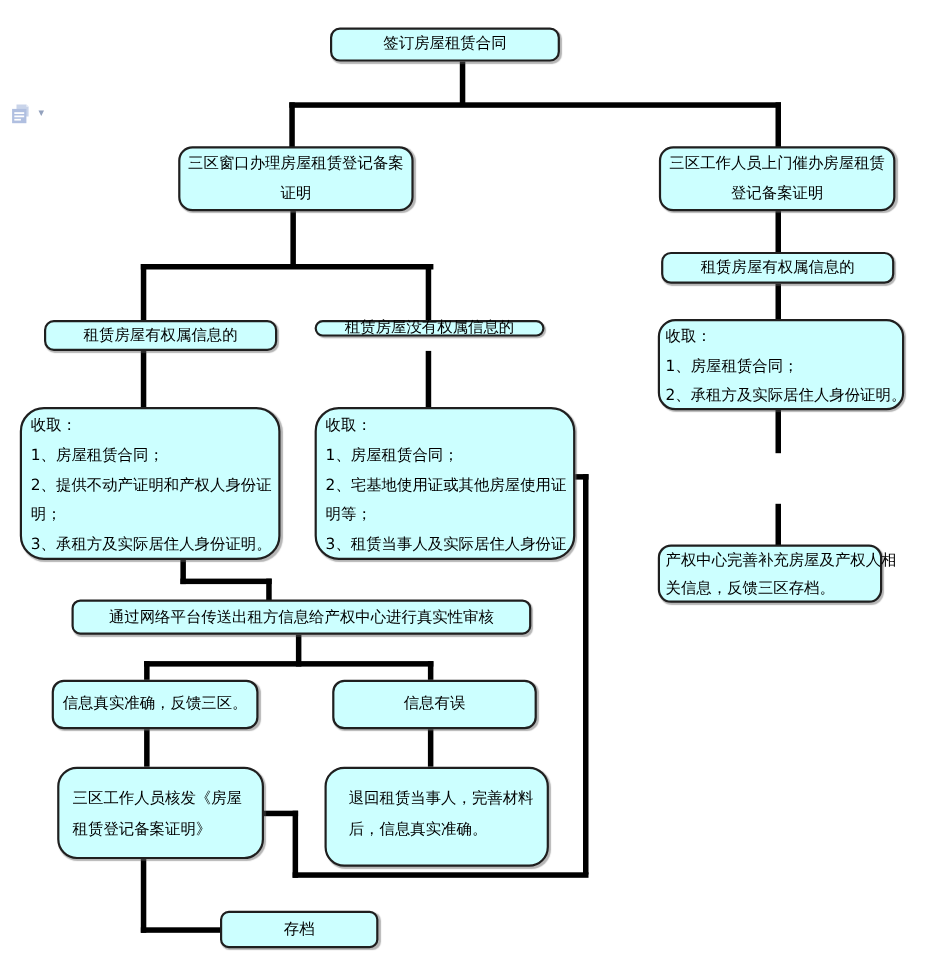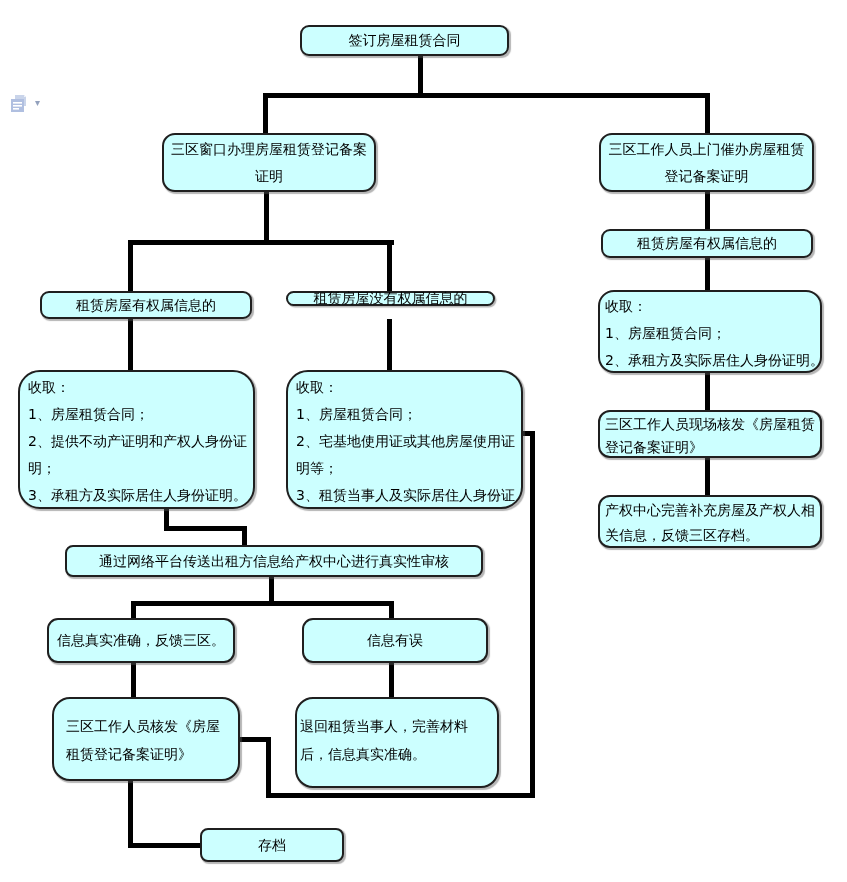--- a/index.html
+++ b/index.html
@@ -97,26 +97,22 @@
   <div class="node center" style="left:601px;top:229px;width:212px;height:29px;border-radius:9px;">
     <div class="ln">租赁房屋有权属信息的</div>
   </div>
 
   <div class="node listbox" style="left:598px;top:290px;width:224px;height:83px;border-radius:16px;padding:1px 5px;">
     <div class="ln" style="line-height:27px;">收取：</div>
     <div class="ln" style="line-height:27px;">1、房屋租赁合同；</div>
     <div class="ln" style="line-height:27px;">2、承租方及实际居住人身份证明。</div>
   </div>
 
-  <div class="node listbox" style="left:598px;top:410px;width:224px;height:48px;border-radius:12px;padding:0 5px;">
-    <div class="ln" style="line-height:23px;margin-top:1px;">三区工作人员现场核发《房屋租赁</div>
-    <div class="ln" style="line-height:23px;">登记备案证明》</div>
-  </div>
 
-  <div class="node listbox" style="left:598px;top:495px;width:224px;height:53px;border-radius:12px;padding:0 5px;">
+  <div class="node listbox" style="left:598px;top:495px;width:204px;height:53px;border-radius:12px;padding:0 5px;">
     <div class="ln" style="line-height:25px;margin-top:1px;">产权中心完善补充房屋及产权人相</div>
     <div class="ln" style="line-height:25px;">关信息，反馈三区存档。</div>
   </div>
 
   <div class="node center" style="left:40px;top:291px;width:212px;height:28px;border-radius:9px;">
     <div class="ln">租赁房屋有权属信息的</div>
   </div>
 
   <div class="node center" style="left:286px;top:291px;width:209px;height:15px;border-radius:9px;">
     <div class="ln">租赁房屋没有权属信息的</div>
@@ -148,21 +144,21 @@
 
   <div class="node center" style="left:302px;top:618px;width:186px;height:45px;border-radius:11px;">
     <div class="ln">信息有误</div>
   </div>
 
   <div class="node listbox" style="left:52px;top:697px;width:188px;height:84px;border-radius:18px;padding:13px 12px 0 12px;">
     <div class="ln" style="line-height:28px;">三区工作人员核发《房屋</div>
     <div class="ln" style="line-height:28px;">租赁登记备案证明》</div>
   </div>
 
-  <div class="node listbox" style="left:295px;top:697px;width:204px;height:91px;border-radius:18px;padding:13px 12px 0 3px;">
+  <div class="node listbox" style="left:295px;top:697px;width:204px;height:91px;border-radius:18px;padding:13px 12px 0 20px;">
     <div class="ln" style="line-height:28px;">退回租赁当事人，完善材料</div>
     <div class="ln" style="line-height:28px;">后，信息真实准确。</div>
   </div>
 
   <div class="node center" style="left:200px;top:828px;width:144px;height:34px;border-radius:8px;">
     <div class="ln">存档</div>
   </div>
 
 </div>
 

